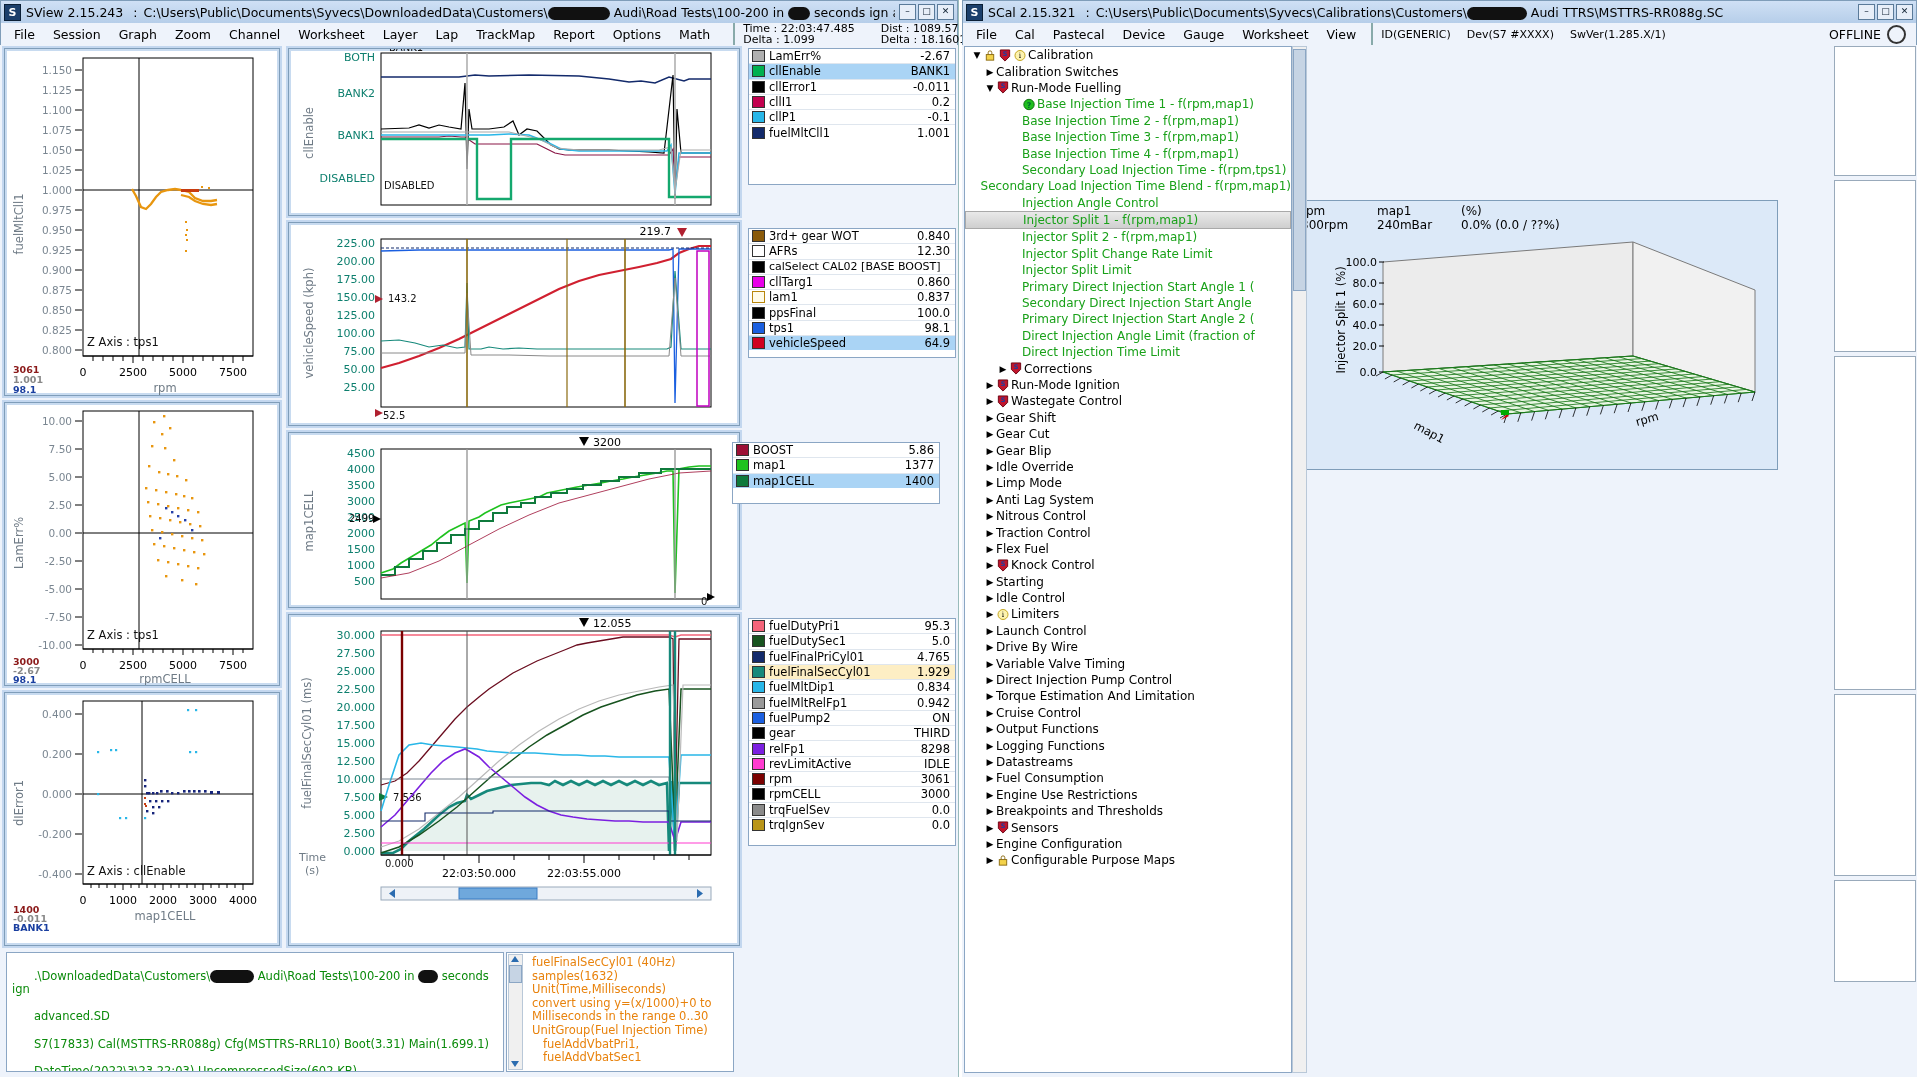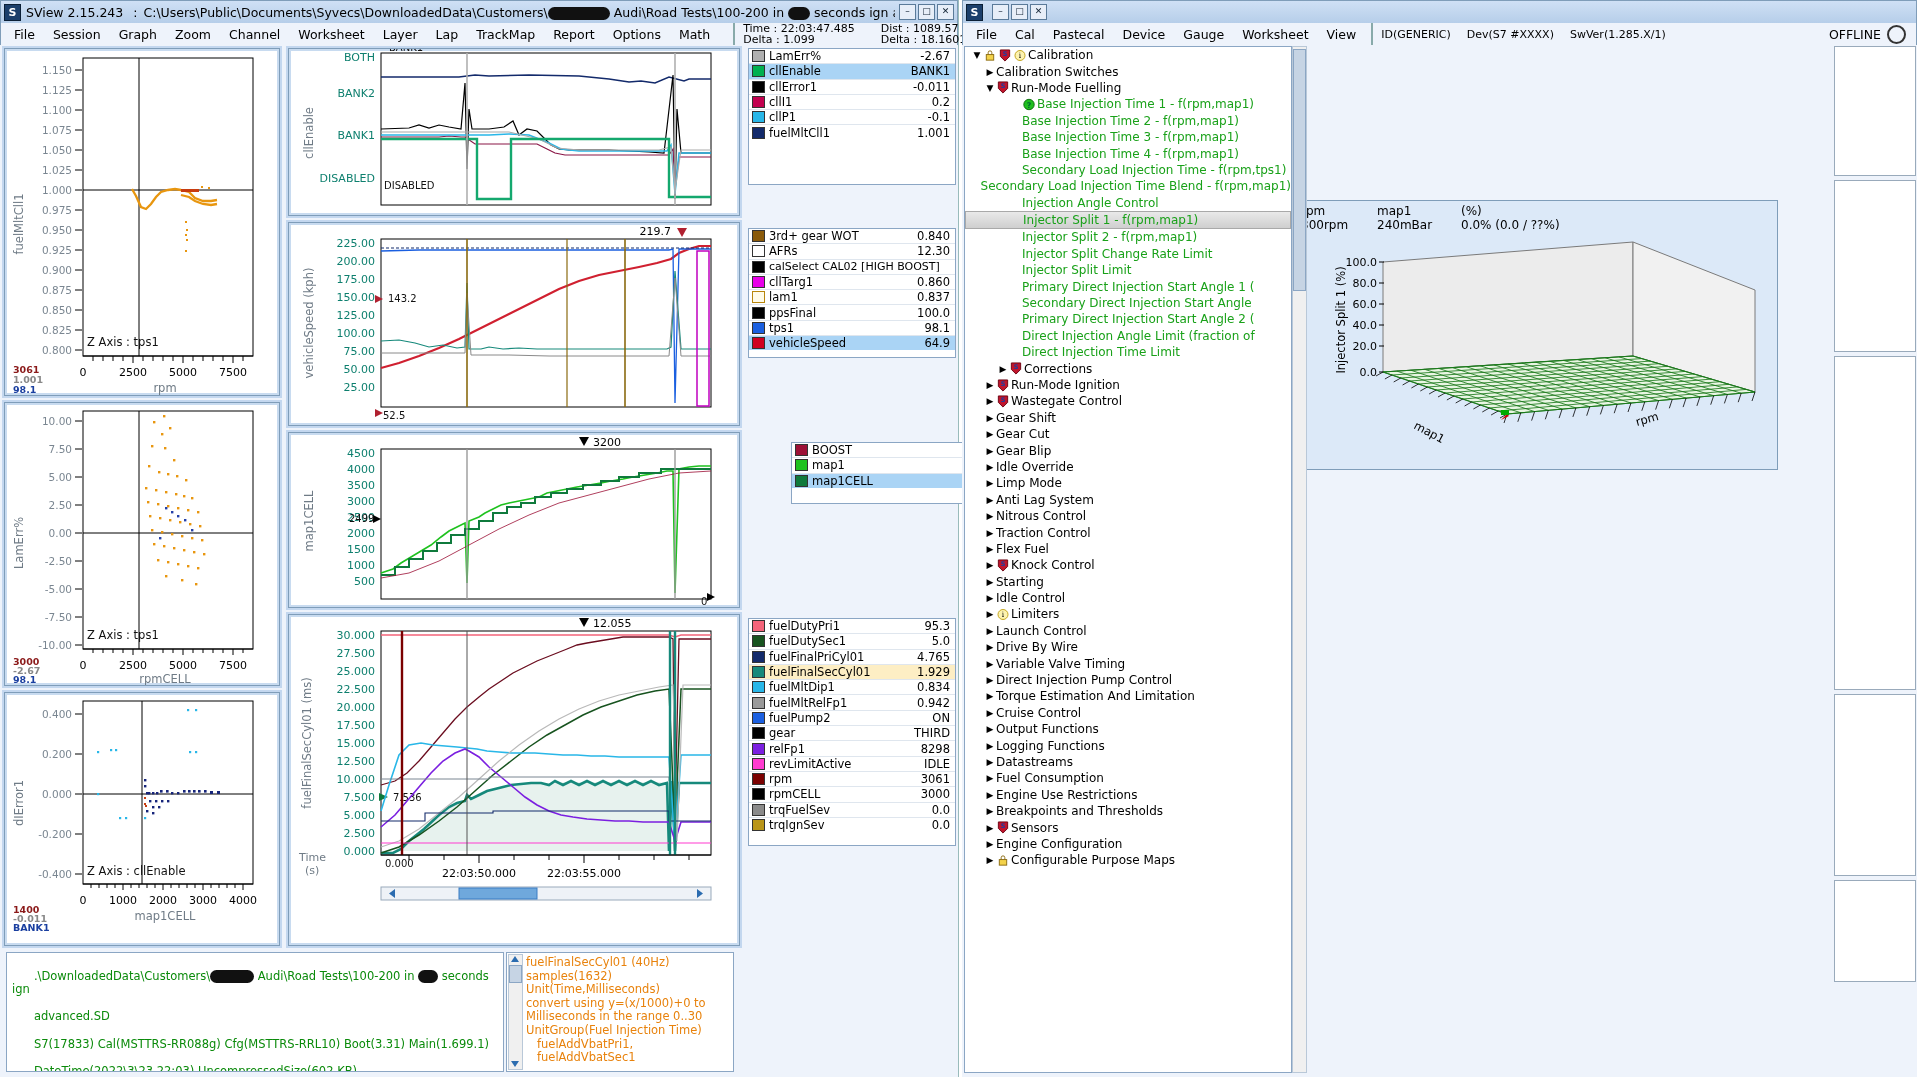--- a/index.html
+++ b/index.html
@@ -696,21 +696,21 @@
         <span class="legname">3rd+ gear WOT</span>
         <span class="legval">0.840</span>
       </div>
     <div class="legrow">
         <span class="swatch" style="background:#fff"></span>
         <span class="legname">AFRs</span>
         <span class="legval">12.30</span>
       </div>
     <div class="legrow">
         <span class="swatch" style="background:#000"></span>
-        <span class="legname" style="font-size:11px">calSelect CAL02 [HIGH BOOST]</span>
+        <span class="legname" style="font-size:11px">calSelect CAL02 [BASE BOOST]</span>
         <span class="legval"></span>
       </div>
     <div class="legrow">
         <span class="swatch" style="background:#e800e8"></span>
         <span class="legname">cllTarg1</span>
         <span class="legval">0.860</span>
       </div>
     <div class="legrow">
         <span class="swatch" style="background:#fffbe8;border-color:#b8860b"></span>
         <span class="legname">lam1</span>
@@ -726,21 +726,21 @@
         <span class="legname">tps1</span>
         <span class="legval">98.1</span>
       </div>
     <div class="legrow sel">
         <span class="swatch" style="background:#d00020"></span>
         <span class="legname">vehicleSpeed</span>
         <span class="legval">64.9</span>
       </div>
   </div>
 
-  <div class="legbox" style="left:791px;top:442px;width:206px;height:60px">
+  <div class="legbox" style="left:732px;top:442px;width:206px;height:60px">
     <div class="legrow">
         <span class="swatch" style="background:#9c1036"></span>
         <span class="legname">BOOST</span>
         <span class="legval">5.86</span>
       </div>
     <div class="legrow">
         <span class="swatch" style="background:#1fc21f"></span>
         <span class="legname">map1</span>
         <span class="legval">1377</span>
       </div>
@@ -833,36 +833,40 @@
       
     </div>
   </div>
 
   <div class="infobox" style="left:506px;top:952px;width:226px;height:118px">
     <div class="scrollv" style="left:1px;top:1px;width:13px;height:114px">
       <div style="position:absolute;top:1px;left:2px;width:0;height:0;border-left:4px solid transparent;border-right:4px solid transparent;border-bottom:6px solid #2b6cb0"></div>
       <div class="thumb" style="top:10px;height:16px"></div>
       <div style="position:absolute;bottom:2px;left:2px;width:0;height:0;border-left:4px solid transparent;border-right:4px solid transparent;border-top:6px solid #2b6cb0"></div>
     </div>
-    <div class="infotxt orange" style="margin-left:14px">fuelFinalSecCyl01 (40Hz)
+    <div class="infotxt orange" style="margin-left:20px">fuelFinalSecCyl01 (40Hz)
 samples(1632)
 Unit(Time,Milliseconds)
 convert using y=(x/1000)+0 to
 Milliseconds in the range 0..30
 UnitGroup(Fuel Injection Time)
    fuelAddVbatPri1,
    fuelAddVbatSec1</div>
   </div>
 
 </div>
 
 <div class="app" id="scal">
 
   <div class="titlebar">
     <div class="tb-icon">S</div>
+    <div class="tb-title">
+      <span>SCal 2.15.321</span>
+      <span style="margin:0 6px">:</span><span>C:\Users\Public\Documents\Syvecs\Calibrations\Customers\</span><span class="redact" style="width:60px"></span><span> Audi TTRS\MSTTRS-RR088g.SC</span>
+    </div>
     <div class="tb-btns">
       <div class="tb-btn">–</div>
       <div class="tb-btn">□</div>
       <div class="tb-btn">✕</div>
     </div>
   </div>
 
   <div class="menubar">
     <div class="mi">File</div>
     <div class="mi">Cal</div>

